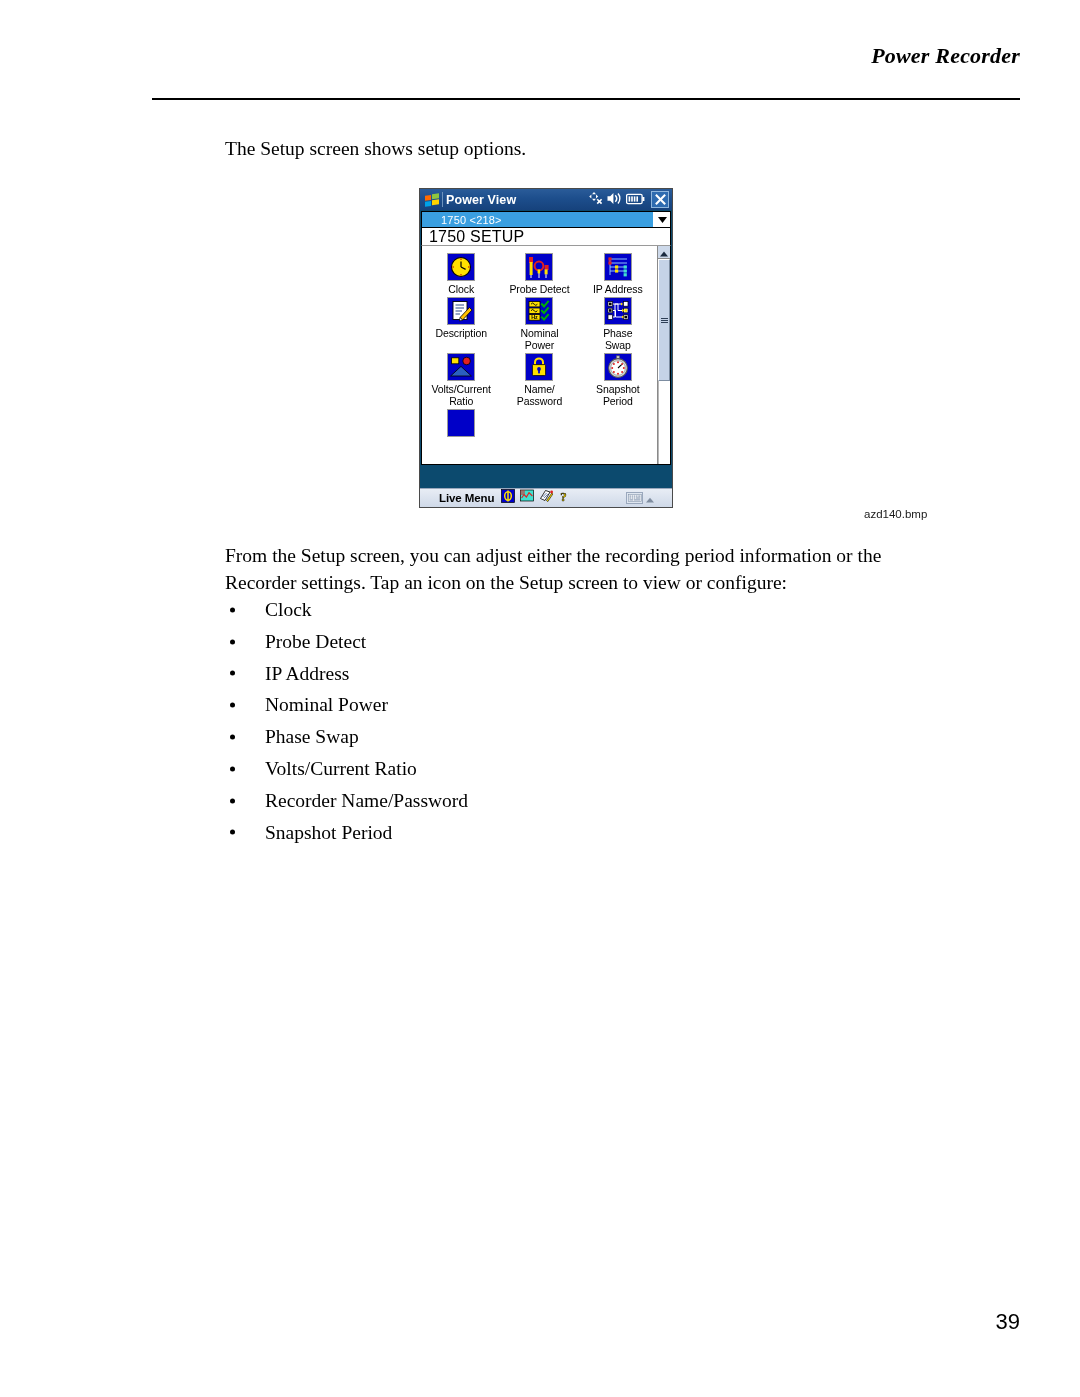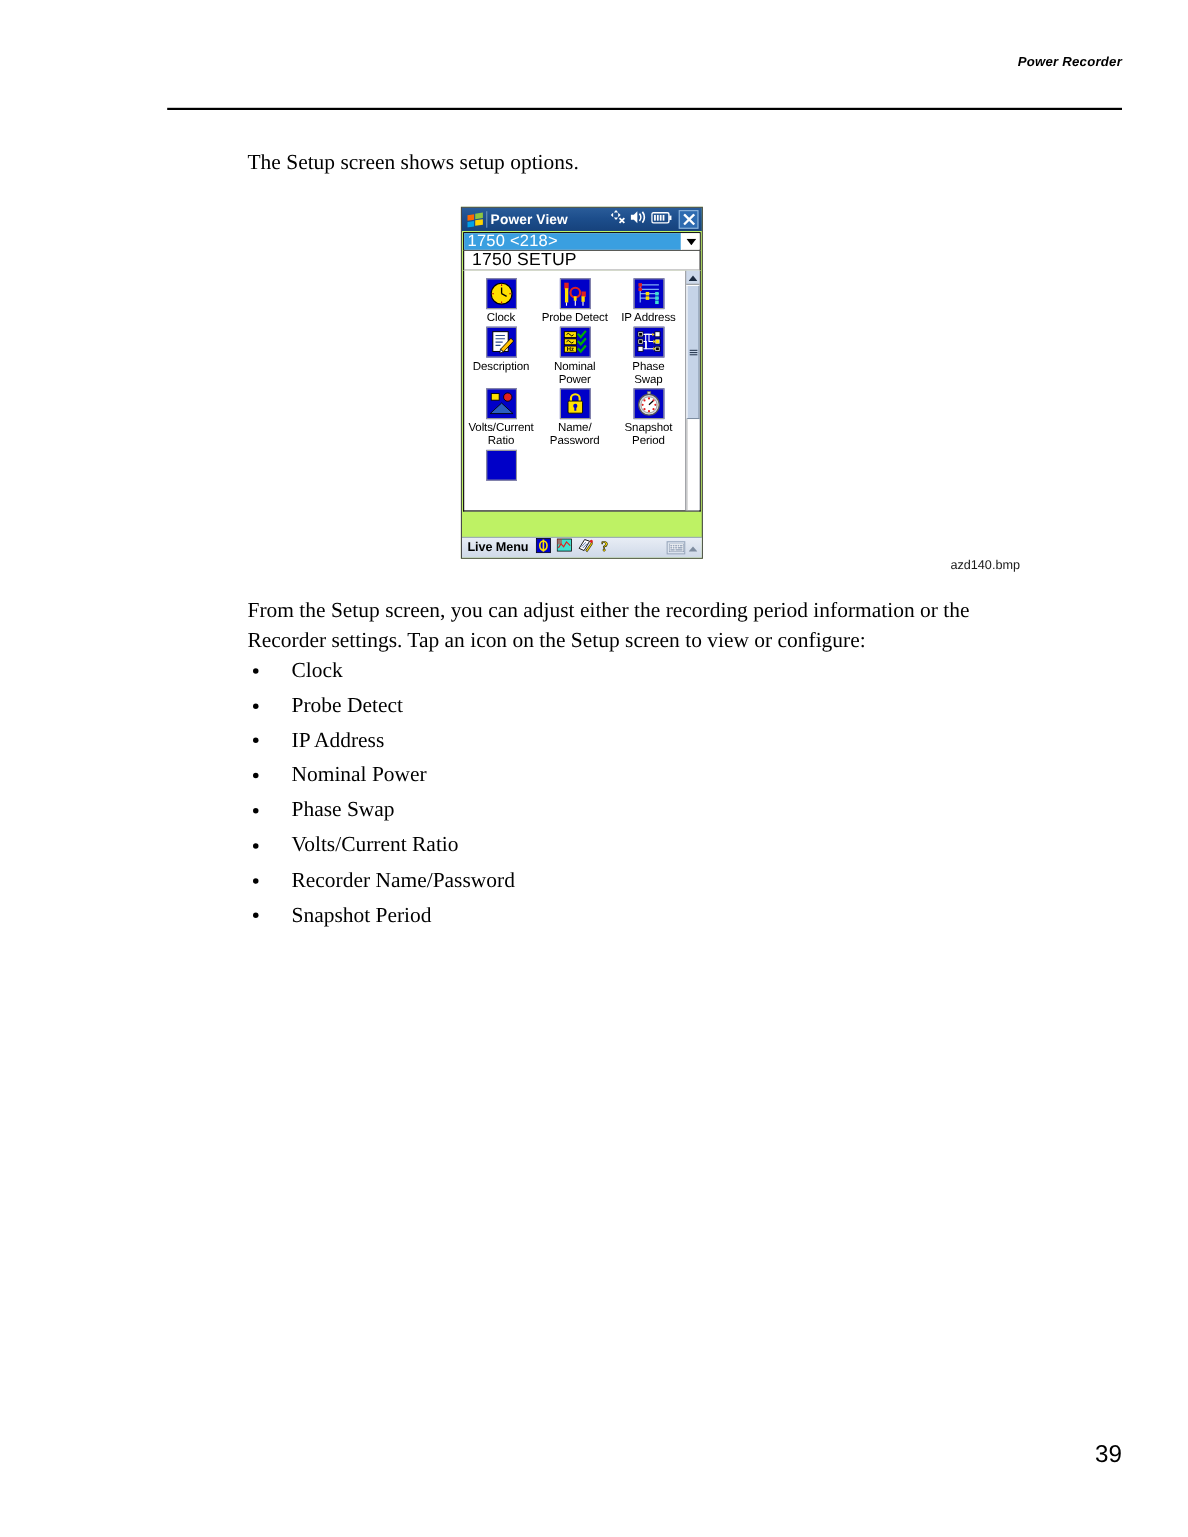--- a/index.html
+++ b/index.html
@@ -18,24 +18,24 @@
 
   
   .page-header {
     position: absolute;
     left: 152px;
     top: 44px;
     width: 868px;
     text-align: right;
   }
   .header-title {
-    font-family: Liberation Sans, sans-serif;
+    font-family: Liberation Serif, serif;
     font-weight: bold;
     font-style: italic;
-    font-size: 12px;
+    font-size: 22px;
     letter-spacing: 0.2px;
     line-height: 24px;
   }
   .header-subtitle {
     font-family: "Liberation Sans", sans-serif;
     font-style: italic;
     font-size: 17px;
     line-height: 25px;
   }
   .header-rule {
@@ -113,23 +113,23 @@
     left: 864px;
     top: 508px;
     font-family: "Liberation Sans", sans-serif;
     font-size: 11.5px;
     color: #1a1a1a;
   }
 
   
   .pda {
     position: relative;
-    width: 220px;
+    width: 254px;
     height: 320px;
-    background: #bef264;
+    background: #0c4a6e;
     border: 1px solid #4a4a4a;
     box-sizing: border-box;
     font-family: "Liberation Sans", sans-serif;
   }
 
   
   .pda-titlebar {
     height: 21px;
     background: linear-gradient(to bottom, #2a5c99 0%, #1d4e8c 45%, #16427c 100%);
     display: flex;
@@ -185,24 +185,24 @@
     border: 1px solid #000000;
     background: #ffffff;
     display: flex;
     align-items: stretch;
     box-sizing: border-box;
   }
   .combo-value {
     flex: 1;
     background: #3a9fe0;
     color: #ffffff;
-    font-size: 15px;
-    display: flex;
-    align-items: center;
-    padding-left: 3px;
+    font-size: 11px;
+    display: flex;
+    align-items: center;
+    padding-left: 19px;
     letter-spacing: 0.2px;
   }
   .combo-arrow {
     width: 16px;
     background: #ffffff;
     display: flex;
     align-items: center;
     justify-content: center;
     border-left: 1px solid #ffffff;
   }
@@ -320,21 +320,21 @@
 
   
   .pda-taskbar {
     position: absolute;
     left: 0; right: 0; bottom: 0;
     height: 19px;
     background: linear-gradient(to bottom, #e8edf5 0%, #cfd9e8 100%);
     border-top: 1px solid #9aa8bd;
     display: flex;
     align-items: center;
-    padding: 0 2px;
+    padding: 0 16px;
     box-sizing: border-box;
   }
   .taskbar-label {
     font-size: 11.5px;
     font-weight: bold;
     color: #000;
     margin-left: 3px;
     margin-right: 7px;
     letter-spacing: -0.1px;
   }

